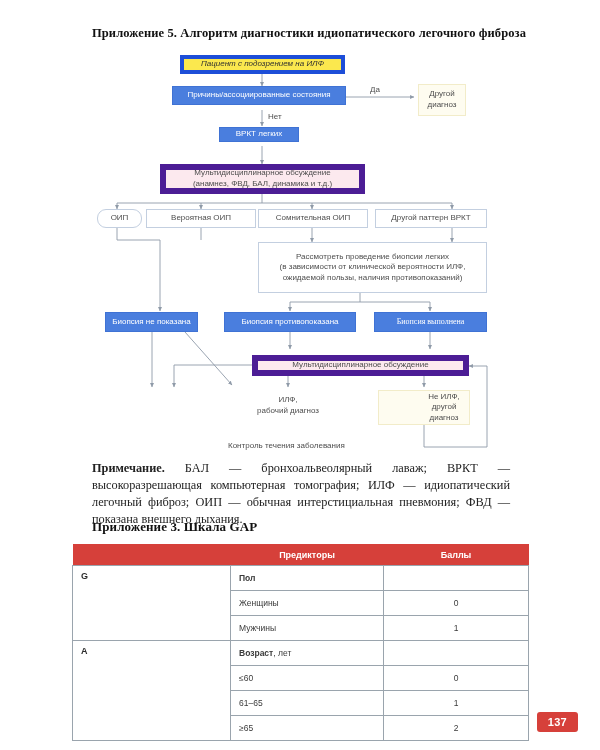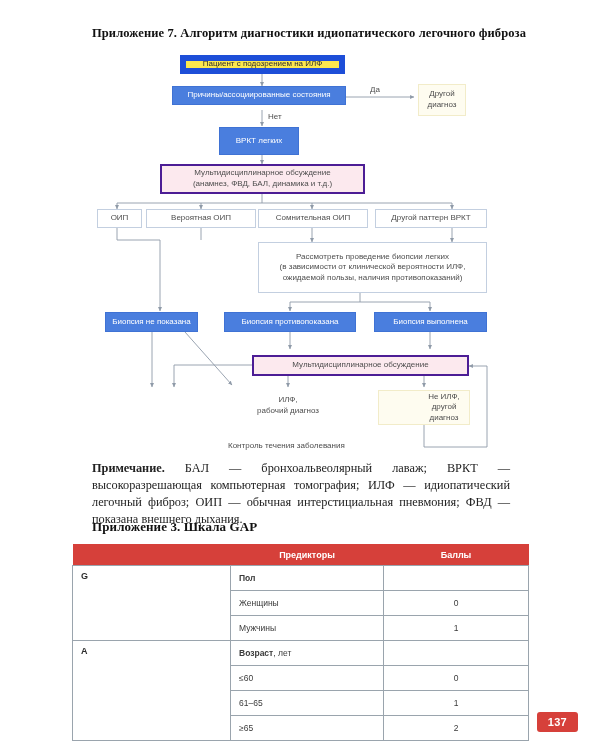--- a/index.html
+++ b/index.html
@@ -43,31 +43,32 @@
     align-items: center;
     justify-content: center;
     text-align: center;
     font-size: 8px;
     line-height: 1.32;
     padding: 2px 4px;
   }
   .node.yellow {
     background: #fbe84e;
     color: #2f2f2f;
-    border: 6px solid #1d4ed8;
+    border: 4px solid #1d4ed8;
+    font-style: italic;
   }
   .node.blue {
     background: #4a7ede;
     color: #ffffff;
     border: 1px solid #3f72d4;
   }
   .node.pink {
     background: #fce9ee;
     color: #4d4d4d;
-    border: 2px solid #4c1d95;
+    border: 6px solid #4c1d95;
   }
   .node.plain {
     background: #ffffff;
     color: #4d4d4d;
     border: 1px solid #c3cfe0;
   }
   .node.cream {
     background: #fefcf0;
     color: #4d4d4d;
     border: 1px solid #f2ecc9;
@@ -169,21 +170,21 @@
     padding: 4px 11px;
     border-radius: 3px;
     letter-spacing: .3px;
   }
 </style>
 </head>
 <body>
 
 <div class="page">
 
-  <div class="heading" id="appendix2-title">Приложение 7. Алгоритм диагностики идиопатического легочного фиброза</div>
+  <div class="heading" id="appendix2-title">Приложение 5. Алгоритм диагностики идиопатического легочного фиброза</div>
 
   <div class="flow">
 
     <svg class="connectors" viewBox="0 0 600 460">
       <defs>
         <marker id="ah" markerWidth="6" markerHeight="6" refX="4.4" refY="2.2" orient="auto" markerUnits="strokeWidth">
           <path d="M0,0 L4.6,2.2 L0,4.4 z" fill="#8f9aa8"></path>
         </marker>
       </defs>
       <g stroke="#8f9aa8" stroke-width="0.9" fill="none">
@@ -243,30 +244,30 @@
 
     <div class="flow-label" style="left:370px; top:85px;">Да</div>
 
     <div class="node cream" style="left:418px; top:84px; width:48px; height:32px; flex-direction:column;">
       <span style="white-space:pre-line">Другой
 диагноз</span>
     </div>
 
     <div class="flow-label" style="left:268px; top:112px;">Нет</div>
 
-    <div class="node blue" style="left:219px; top:127px; width:80px; height:28px;">
+    <div class="node blue" style="left:219px; top:127px; width:80px; height:15px;">
       <span>ВРКТ легких</span>
     </div>
 
     <div class="node pink" style="left:160px; top:164px; width:205px; height:30px; flex-direction:column;">
       <span>Мультидисциплинарное обсуждение</span>
       <span>(анамнез, ФВД, БАЛ, динамика и т.д.)</span>
     </div>
 
-    <div class="node plain" style="left:97px; top:209px; width:45px; height:19px;">
+    <div class="node plain" style="left:97px; top:209px; width:45px; height:19px;border-radius:9px;">
       <span>ОИП</span>
     </div>
 
     <div class="node plain" style="left:146px; top:209px; width:110px; height:19px;">
       <span>Вероятная ОИП</span>
     </div>
 
     <div class="node plain" style="left:258px; top:209px; width:110px; height:19px;">
       <span>Сомнительная ОИП</span>
     </div>
@@ -282,21 +283,21 @@
     </div>
 
     <div class="node blue" style="left:105px; top:312px; width:93px; height:20px;">
       <span>Биопсия не показана</span>
     </div>
 
     <div class="node blue" style="left:224px; top:312px; width:132px; height:20px;align-items:center;">
       <span>Биопсия противопоказана</span>
     </div>
 
-    <div class="node blue" style="left:374px; top:312px; width:113px; height:20px;">
+    <div class="node blue" style="left:374px; top:312px; width:113px; height:20px;font-family:Liberation Serif, serif;">
       <span>Биопсия выполнена</span>
     </div>
 
     <div class="node pink" style="left:252px; top:355px; width:217px; height:21px;">
       <span>Мультидисциплинарное обсуждение</span>
     </div>
 
 
     <div class="node bare" style="left:240px; top:390px; width:96px; height:31px; flex-direction:column;">
       <span>ИЛФ,</span>

